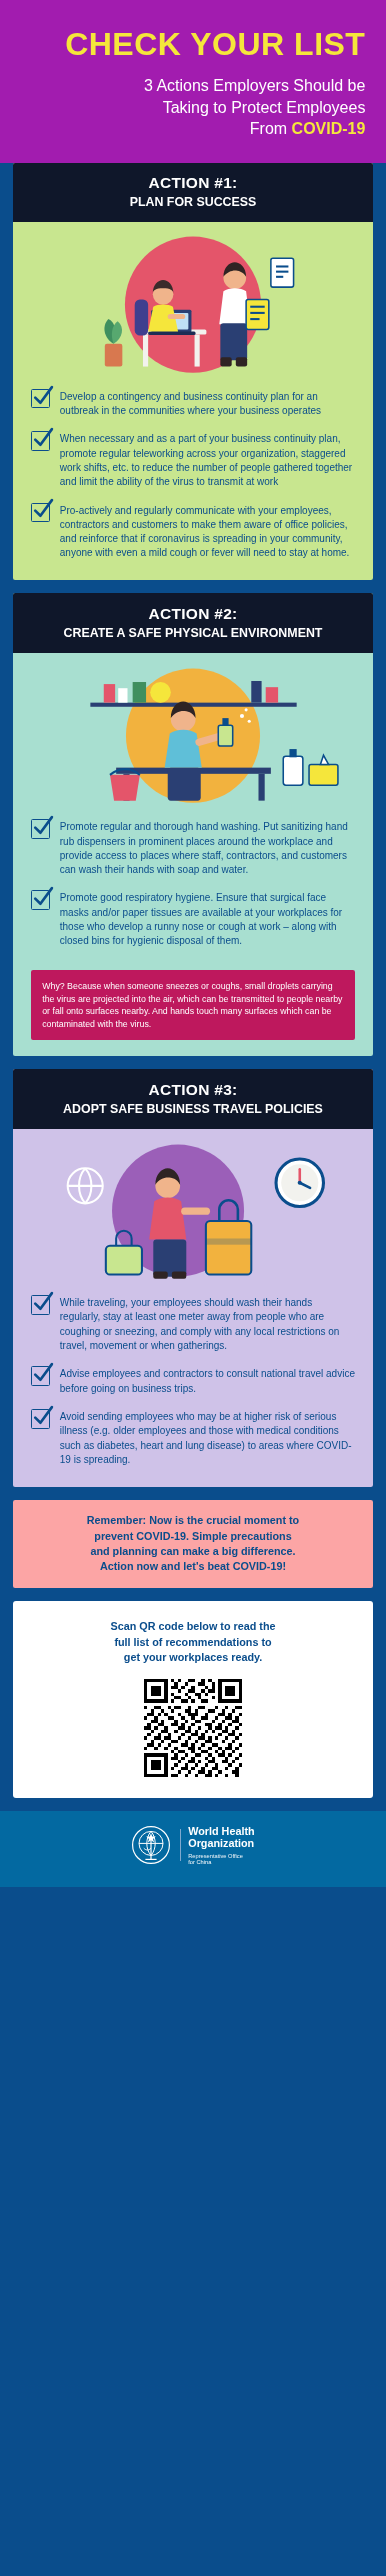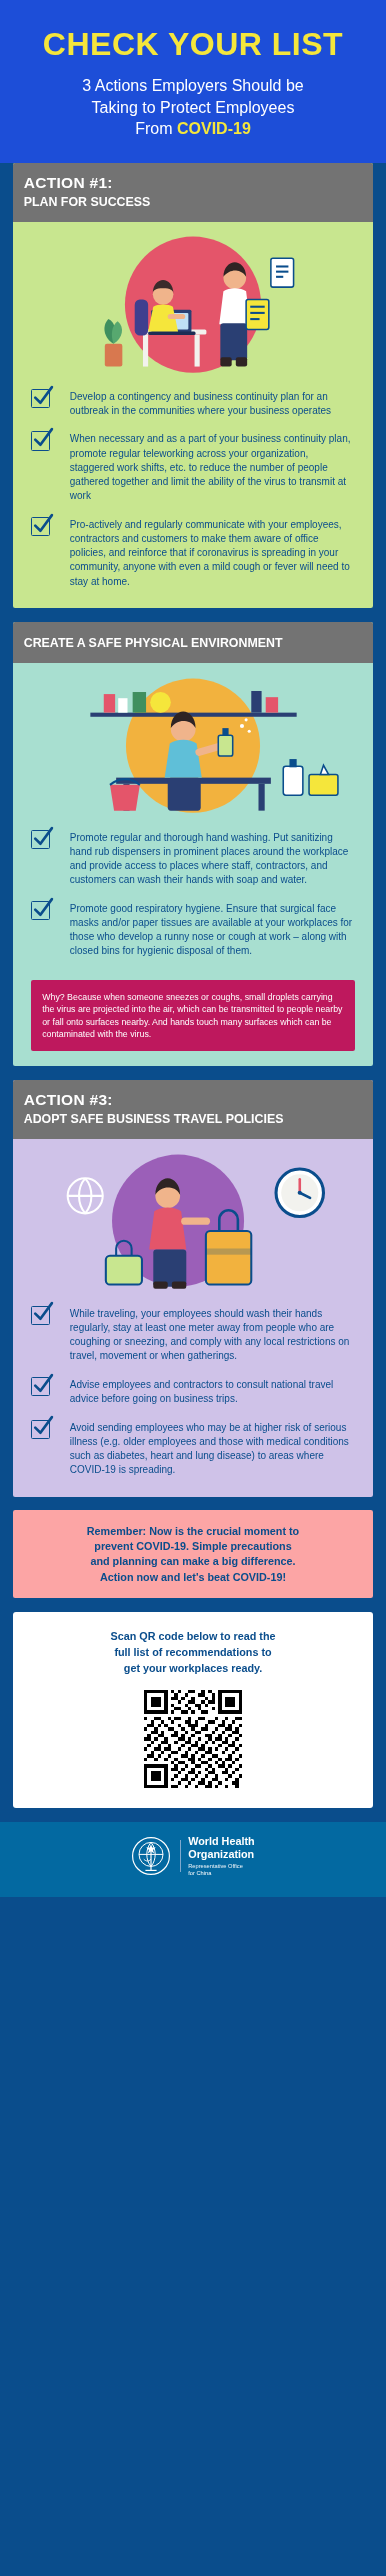--- a/index.html
+++ b/index.html
@@ -11,23 +11,23 @@
   .page {
     width: 386px;
     min-height: 3260px;
     background: #0a4d8c;
     position: relative;
     overflow: hidden;
   }
 
   
   .header {
-    background: #1d4ed8;
+    background: #a21caf;
     padding: 28px 20.6px 23px 20.6px;
-    text-align: center;
+    text-align: right;
   }
   .header h1 {
     color: #f5e63b;
     font-size: 32px;
     font-weight: bold;
     letter-spacing: 0.5px;
     line-height: 1.05;
     text-transform: uppercase;
   }
   .header h2 {
@@ -46,23 +46,23 @@
   .section {
     margin: 0 13.4px 13.4px 13.4px;
     border-radius: 2.1px;
     overflow: hidden;
   }
   .sec-green  { background: #c8e68f; }
   .sec-mint   { background: #a8dfd0; }
   .sec-lilac  { background: #cfc2e8; }
 
   .sec-head {
-    background: #737373;
+    background: #0f172a;
     color: #ffffff;
-    text-align: left;
+    text-align: center;
     padding: 11.3px 10.3px 12.4px 10.3px;
   }
   .sec-head .num {
     font-size: 15.5px;
     font-weight: bold;
     letter-spacing: 0.3px;
     display: block;
   }
   .sec-head .sub {
     font-size: 12.4px;
@@ -98,21 +98,20 @@
     position: relative;
     background: transparent;
   }
   .cbox svg { position: absolute; left: -2.1px; top: -6.2px; }
   .btext {
     color: #0a4d8c;
     font-size: 10px;
     line-height: 1.42;
     font-weight: normal;
     padding-top: 1px;
-    margin-left: 10px;
   }
 
   
   .notebox {
     margin: 2.1px 17.5px 15.5px 17.5px;
     background: #be185d;
     color: #ffffff;
     border-radius: 2.1px;
     padding: 10.3px 11.3px;
     font-size: 8.8px;
@@ -256,20 +255,21 @@
               <path d="M10 26 L20 36 L42 6" fill="none" stroke="#0a4d8c" stroke-width="5" stroke-linecap="round" stroke-linejoin="round"></path>
             </svg>
         </span>
         <span class="btext">Pro-actively and regularly communicate with your employees, contractors and customers to make them aware of office policies, and reinforce that if coronavirus is spreading in your community, anyone with even a mild cough or fever will need to stay at home.</span>
       </div>
     </div>
   </div>
 
   <div class="section sec-mint">
     <div class="sec-head">
+      <span class="num">ACTION #2:</span>
       <span class="sub">CREATE A SAFE PHYSICAL ENVIRONMENT</span>
     </div>
 
     <div class="illus">
       <svg viewBox="0 0 698 300" width="360" height="155" xmlns="http://www.w3.org/2000/svg">
         <circle cx="349" cy="160" r="130" fill="#f2b23e"></circle>
 
         <rect x="150" y="96" width="400" height="8" fill="#2a3f73"></rect>
         <rect x="176" y="60" width="22" height="36" fill="#e4556a"></rect>
         <rect x="204" y="68" width="18" height="28" fill="#ffffff"></rect>

